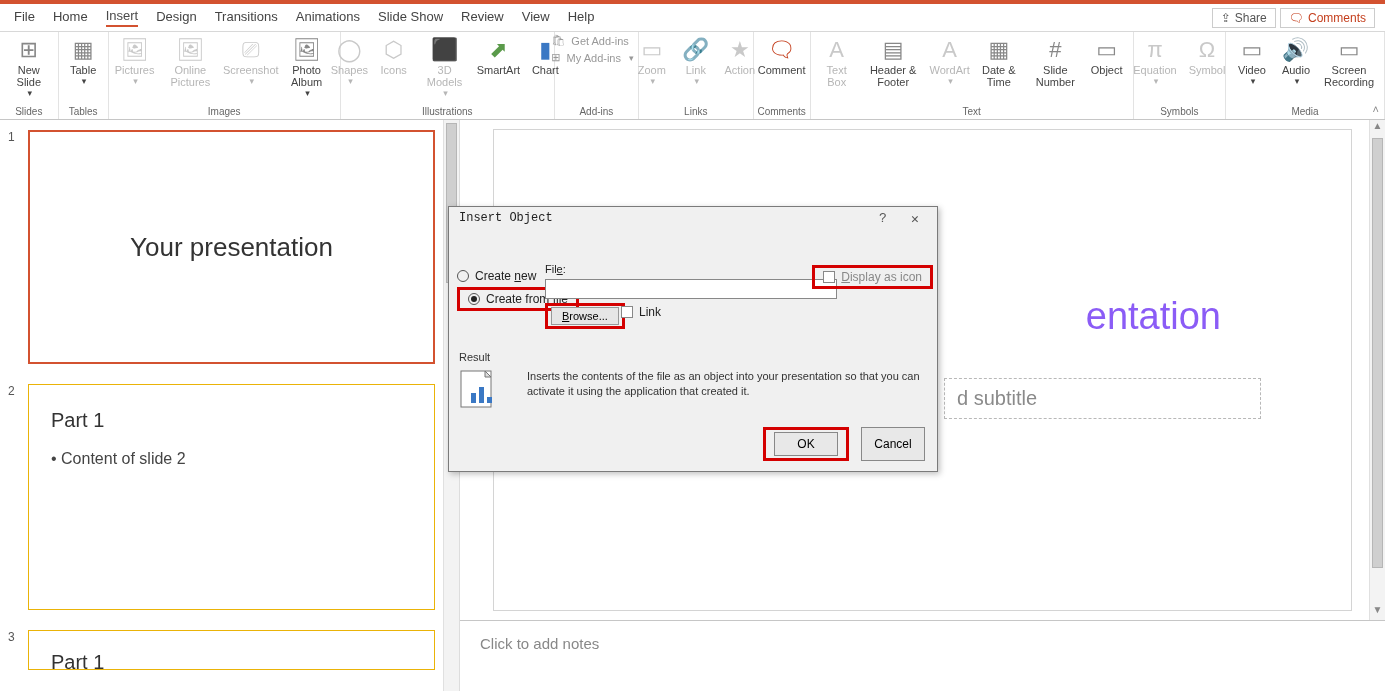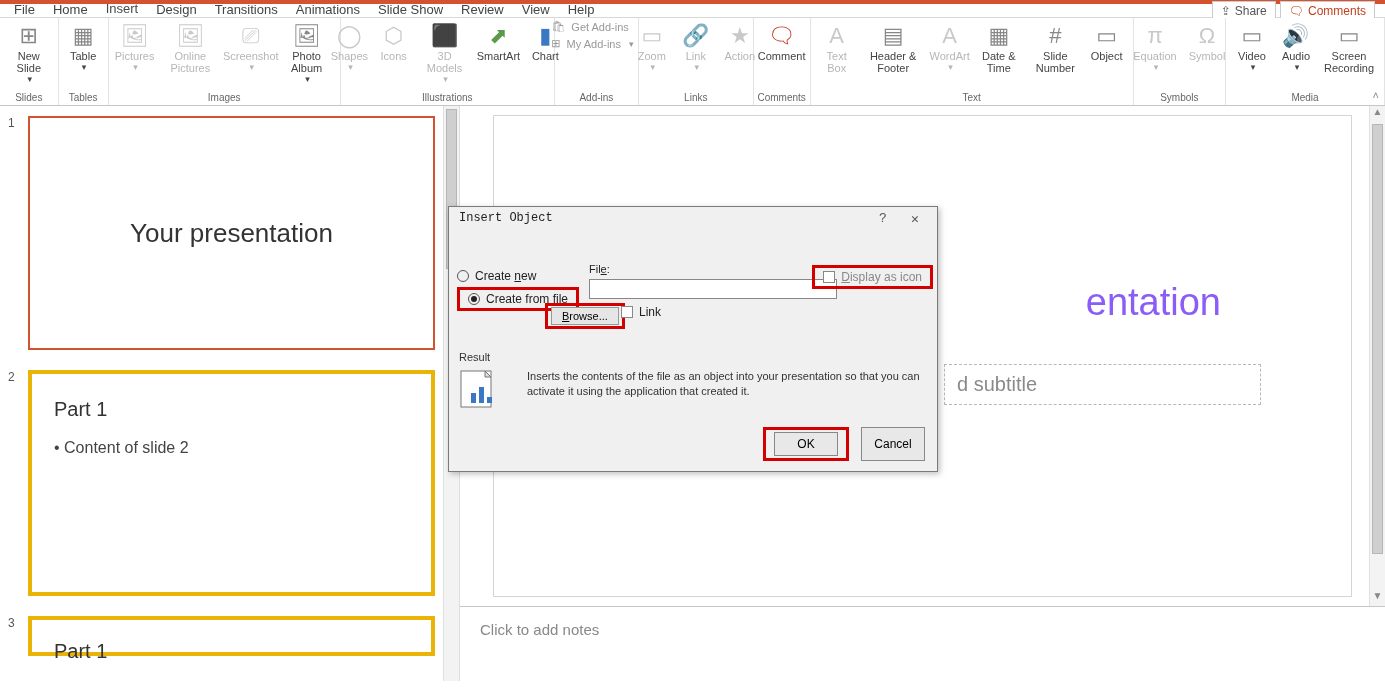--- a/index.html
+++ b/index.html
@@ -11,21 +11,21 @@
     height: 691px;
     overflow: hidden;
     position: relative;
   }
   
   .brand-line { height: 4px; background: #d35230; }
   
   .tabs-row {
     display: flex;
     align-items: center;
-    height: 14px;
+    height: 28px;
     padding-left: 14px;
     background: #fff;
     border-bottom: 1px solid #d8d8d8;
   }
   .tab {
     margin-right: 18px;
     color: #444;
     font-size: 13px;
     cursor: pointer;
     padding-bottom: 2px;
@@ -107,21 +107,21 @@
     background: #fff;
     overflow: hidden;
     display:flex;
   }
   .thumb-scroll{flex:1; padding-top:6px;}
   .thumb-scrollbar{width:16px;border-left:1px solid #e0e0e0;background:#f3f3f3;position:relative;}
   .thumb-scrollbar .thumb-handle{position:absolute;top:3px;left:2px;right:2px;height:160px;background:#cfcfcf;border:1px solid #b6b6b6;}
   .thumb-item{ display:flex; padding:4px 8px 16px; gap:8px; }
   .thumb-num{width:12px;font-size:12px;color:#555;}
   .thumb-slide{
-    flex:1; height: 234px; background:#fff; border:4px solid #eab308;
+    flex:1; height: 234px; background:#fff; border:1px solid #eab308;
     position:relative; display:flex; flex-direction:column; align-items:center; justify-content:center;
     font-family:"Segoe UI",Arial,sans-serif;
   }
   .thumb-slide.selected{ border:2px solid #d35230; }
   .thumb-title{ font-size:26px; color:#333; }
   .thumb-slide.small{ height:226px; align-items:flex-start; justify-content:flex-start; padding:24px 22px;}
   .thumb-slide.small .t2{ font-size:20px; color:#333; margin-bottom:18px;}
   .thumb-slide.small .t3{ font-size:16px; color:#444;}
   .thumb-slide.partial{height:40px; align-items:flex-start; justify-content:flex-start; padding:20px 22px 0;}
 
@@ -182,21 +182,21 @@
   }
   .dialog-titlebar .spacer{flex:1;}
   .dialog-titlebar .dbtn{width:32px;text-align:center;color:#555;cursor:pointer;font-size:13px;}
   .dialog-body{flex:1; position:relative; padding:4px 10px;}
   .radio-group{position:absolute; left:8px; top:38px;}
   .radio-row{display:flex;align-items:center;gap:6px;margin-bottom:4px;font-size:12px;color:#222;cursor:pointer;}
   .radio-dot{width:12px;height:12px;border:1px solid #555;border-radius:50%;display:inline-flex;align-items:center;justify-content:center;}
   .radio-dot.filled::after{content:"";width:6px;height:6px;background:#222;border-radius:50%;}
   .hl-red{border:3px solid #d40000;padding:2px 8px;display:inline-flex;align-items:center;gap:6px;}
   .hl-red.tight{padding:1px 3px;}
-  .file-area{position:absolute; left:96px; top:32px; right:100px;margin-left:44px;}
+  .file-area{position:absolute; left:96px; top:32px; right:100px;}
   .file-label{font-size:11px;color:#222;}
   .file-input{width:100%;height:20px;border:1px solid #888;background:#fff;margin-top:4px;}
   .browse-wrap{position:absolute;left:96px;top:72px;}
   .browse-btn{background:#e6e6e6;border:1px solid #999;padding:2px 10px;font-size:11px;cursor:pointer;}
   .link-check{position:absolute;left:172px;top:74px;display:flex;align-items:center;gap:6px;color:#222;}
   .chk{width:12px;height:12px;border:1px solid #888;background:#fff;}
   .display-icon-wrap{position:absolute;right:4px;top:34px;}
   .display-icon-row{display:flex;align-items:center;gap:6px;color:#888;}
   .result-area{position:absolute;left:10px;top:120px;right:14px;}
   .result-label{font-size:11px;color:#333;margin-bottom:6px;}

